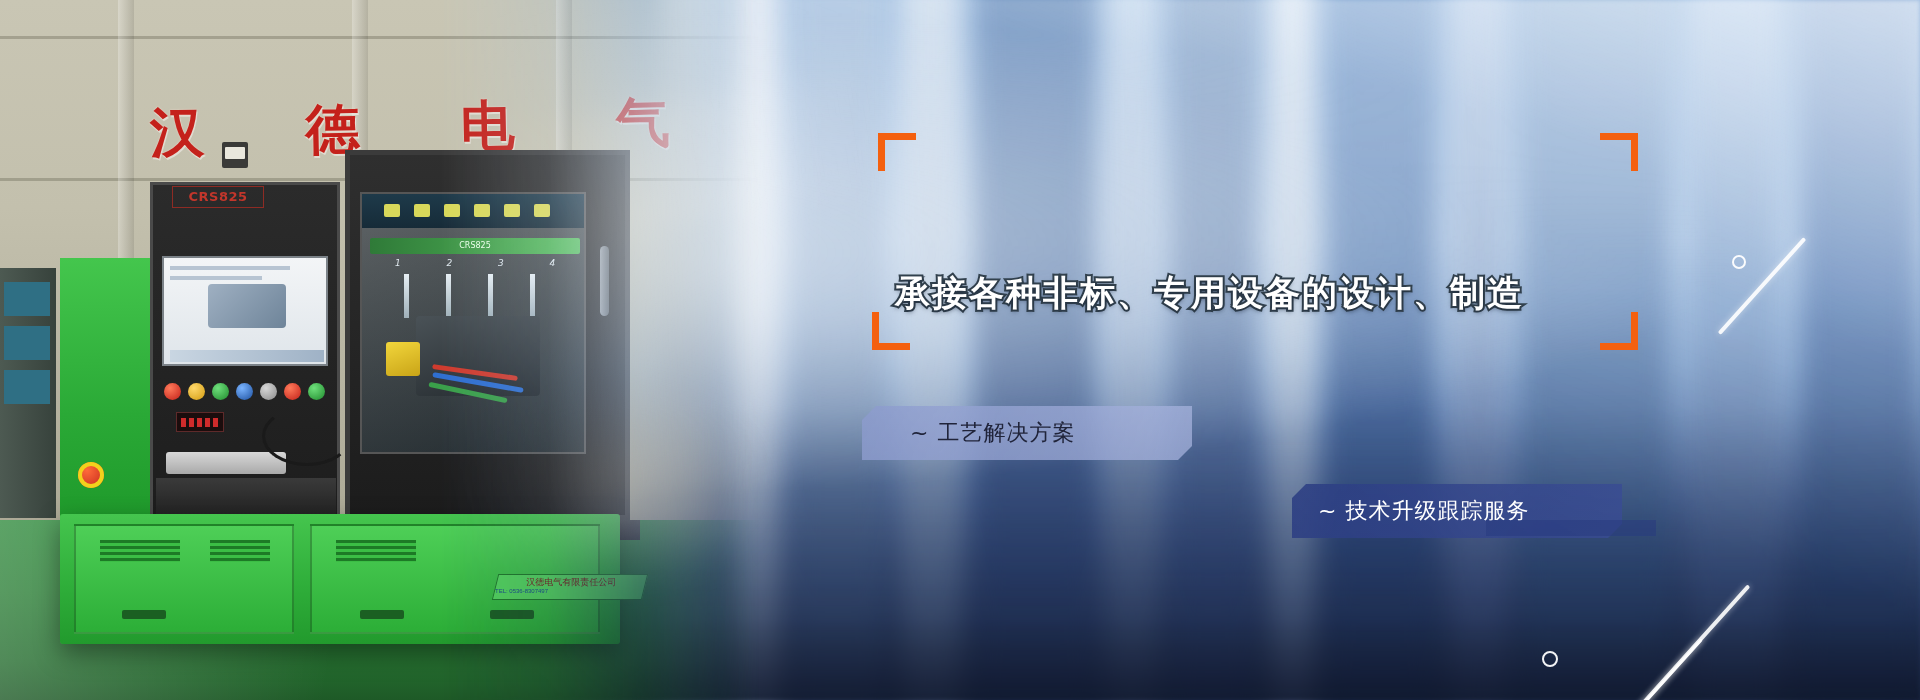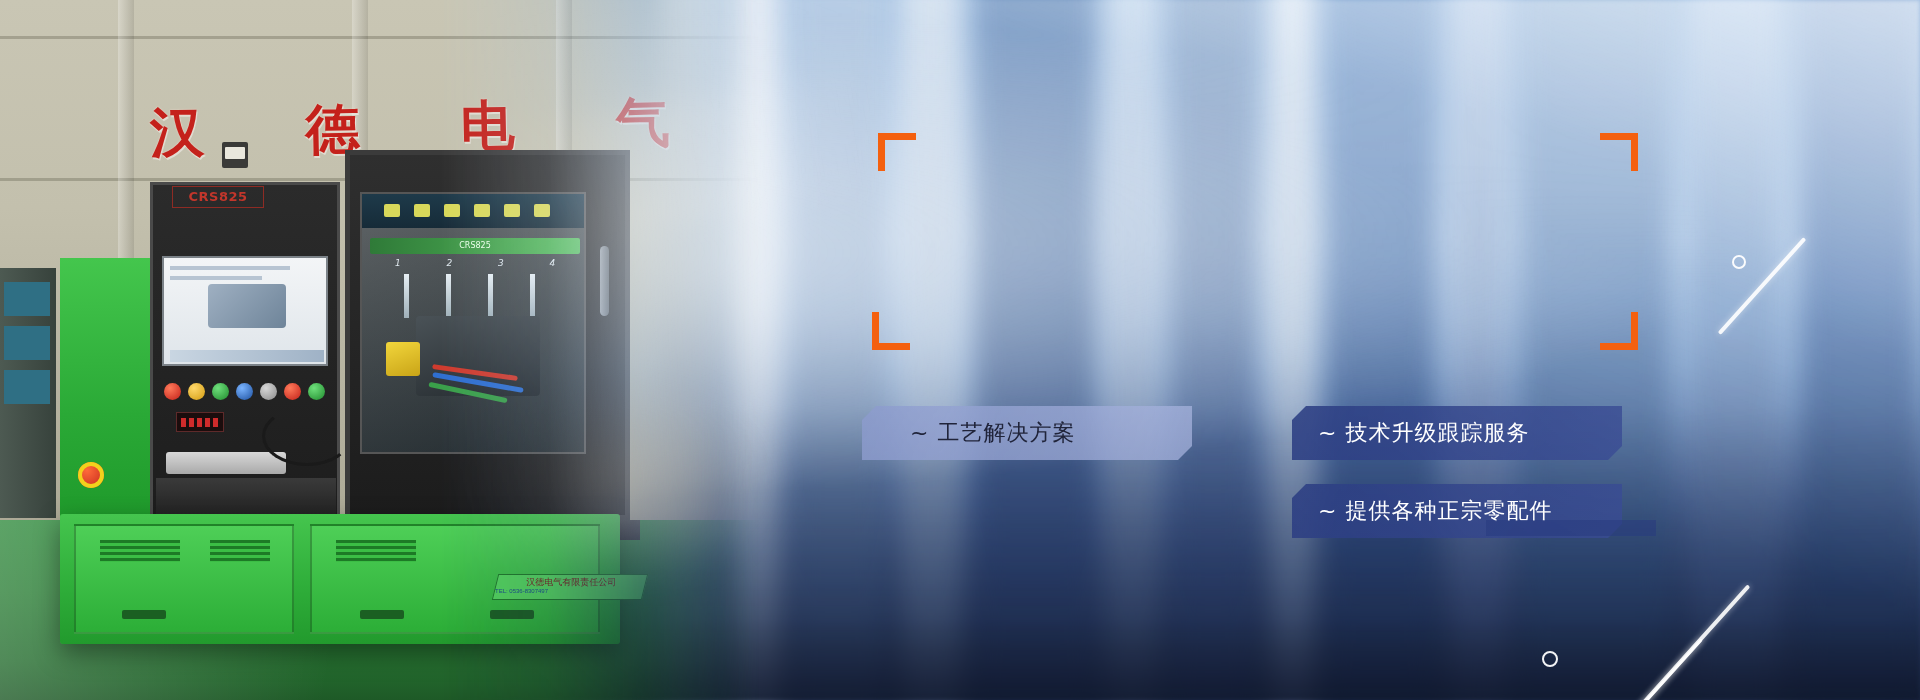--- a/index.html
+++ b/index.html
@@ -318,30 +318,28 @@
       </div>
     <div class="bracket br-bl">
         <i class="h"></i>
         <i class="v"></i>
       </div>
     <div class="bracket br-br">
         <i class="h"></i>
         <i class="v"></i>
       </div>
 
+    <div class="subline">承接各种非标、专用设备的设计、制造</div>
 
     <div class="chips">
       <div class="chip light c0">
         <span>~ 工艺解决方案</span>
       </div>
-      <div class="chip dark c1">
+      <div class="chip dark c3">
         <span>~ 技术升级跟踪服务</span>
-      </div>
-      <div class="chip dark c3">
-        <span>~ 提供各种正宗零配件</span>
       </div>
     </div>
 
     <div class="sqr"></div>
     <div class="deco d1"></div>
     <div class="deco d2"></div>
     <div class="deco d3"></div>
     <div class="ring r1"></div>
     <div class="ring r2"></div>
   </div>

